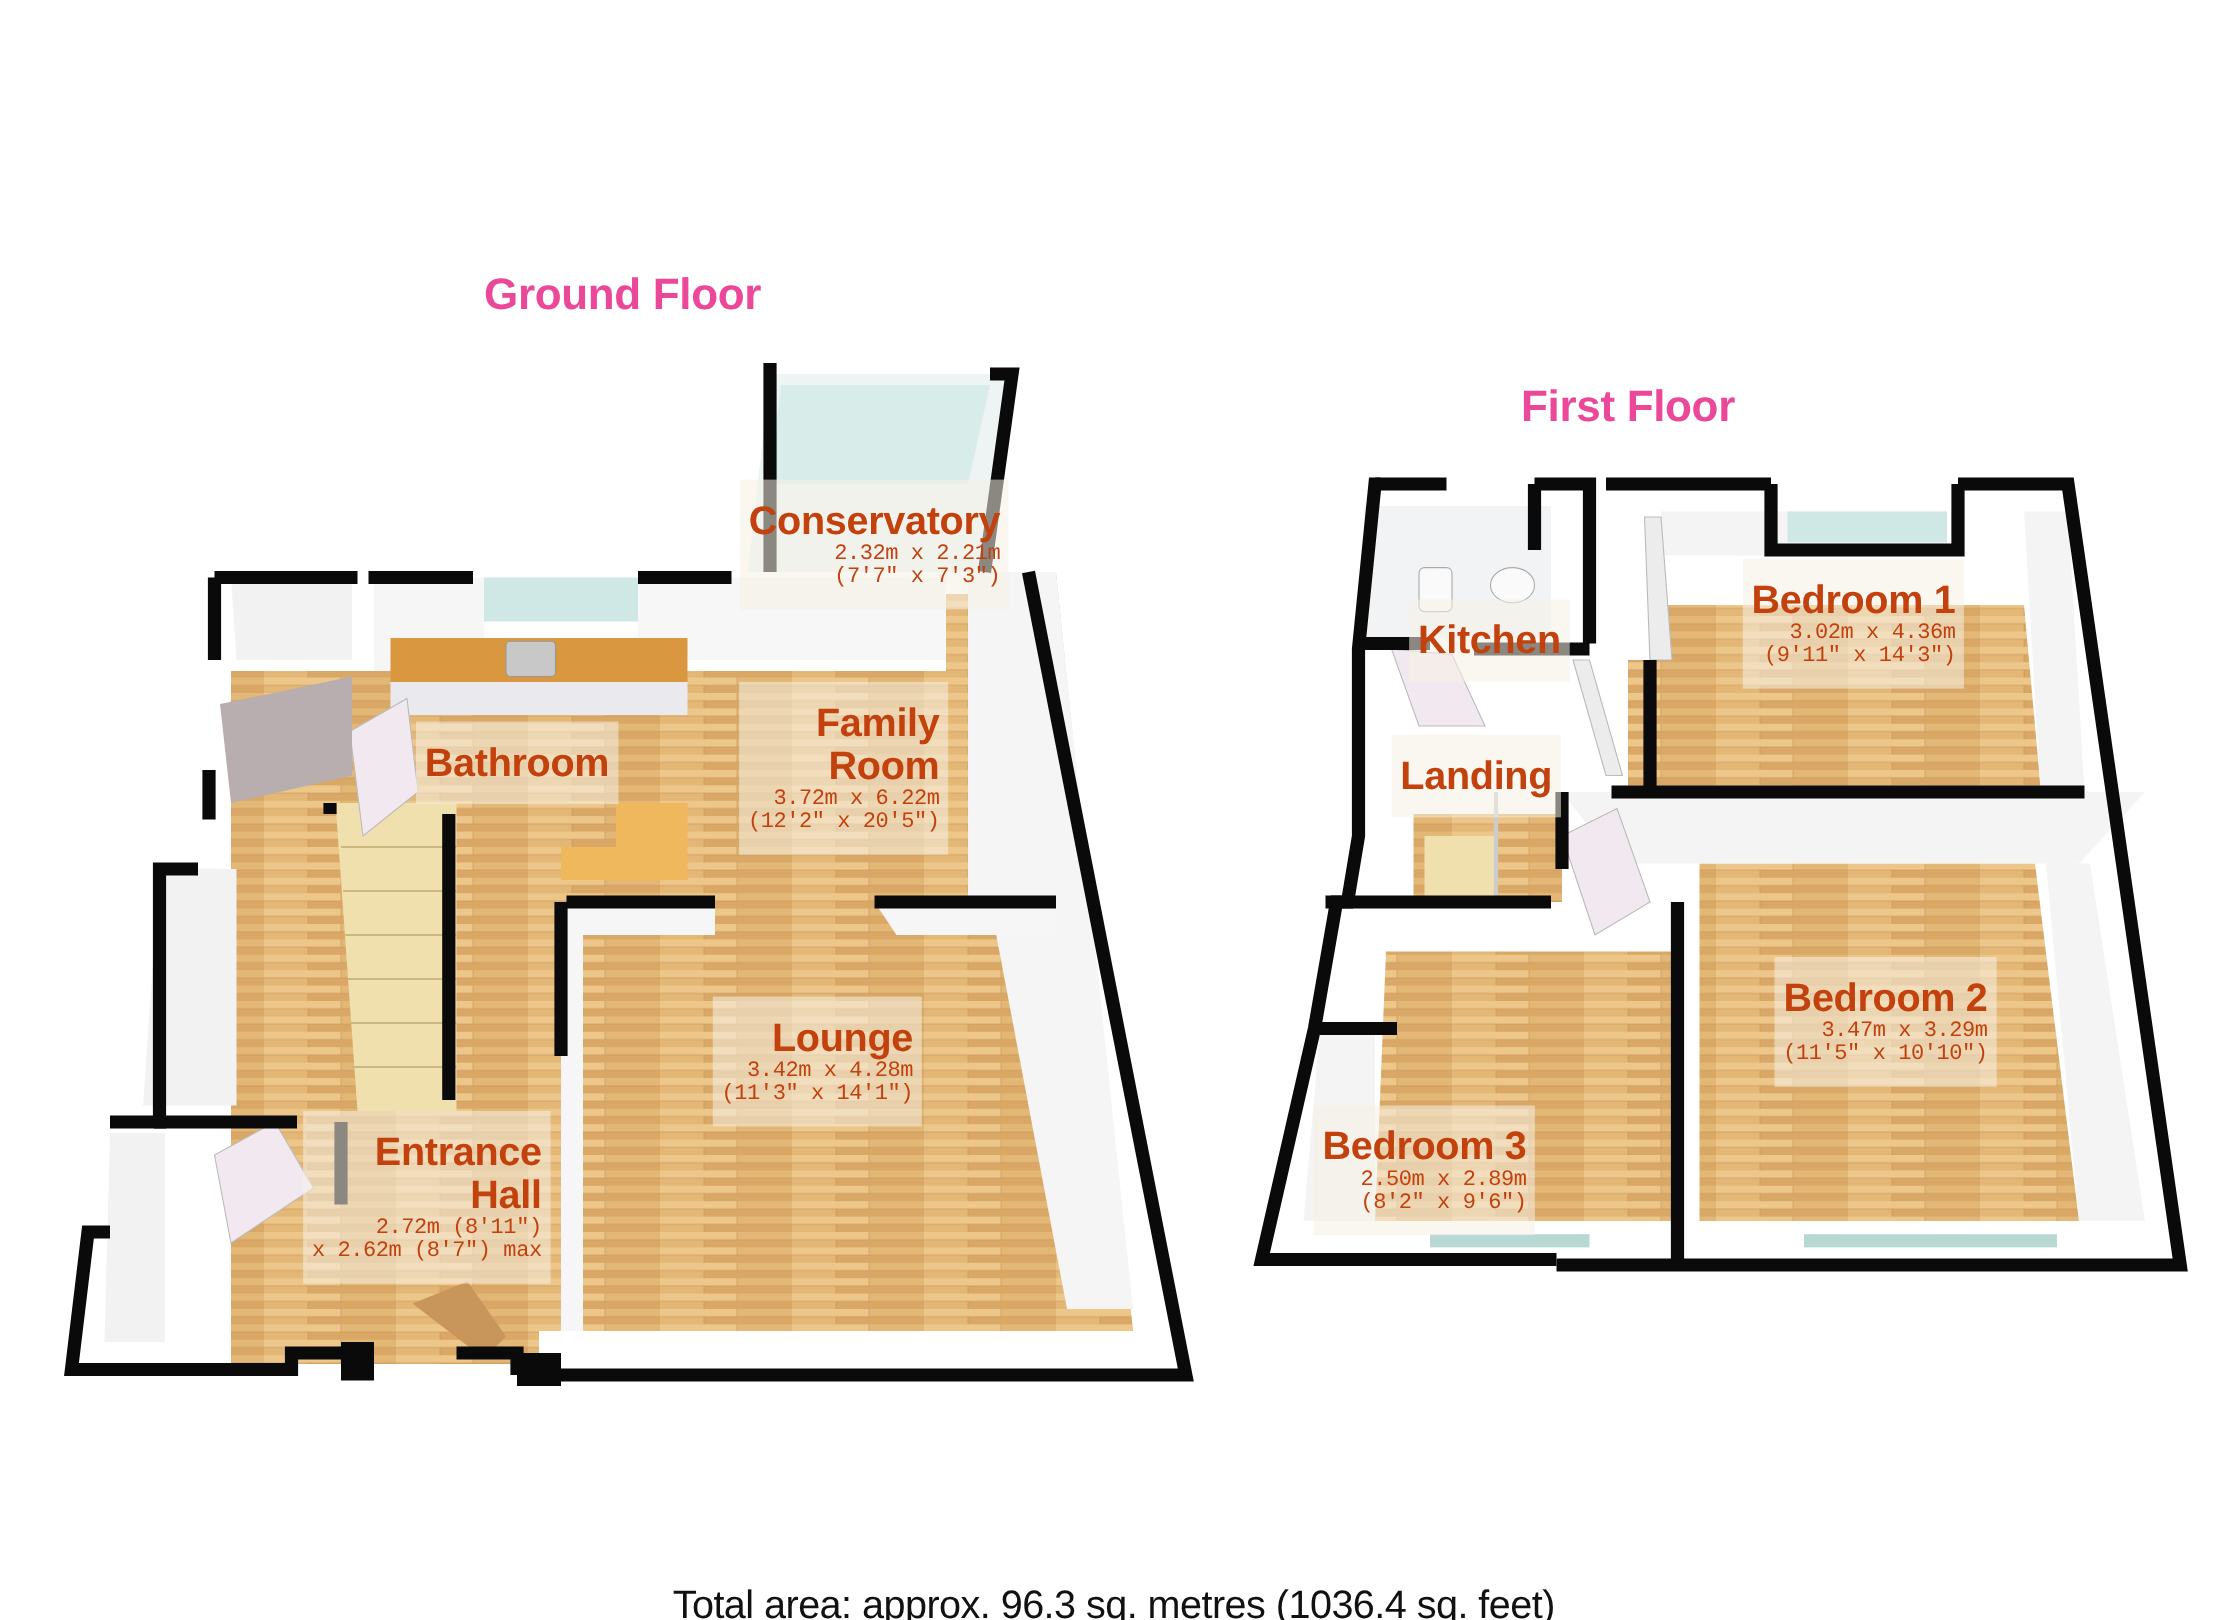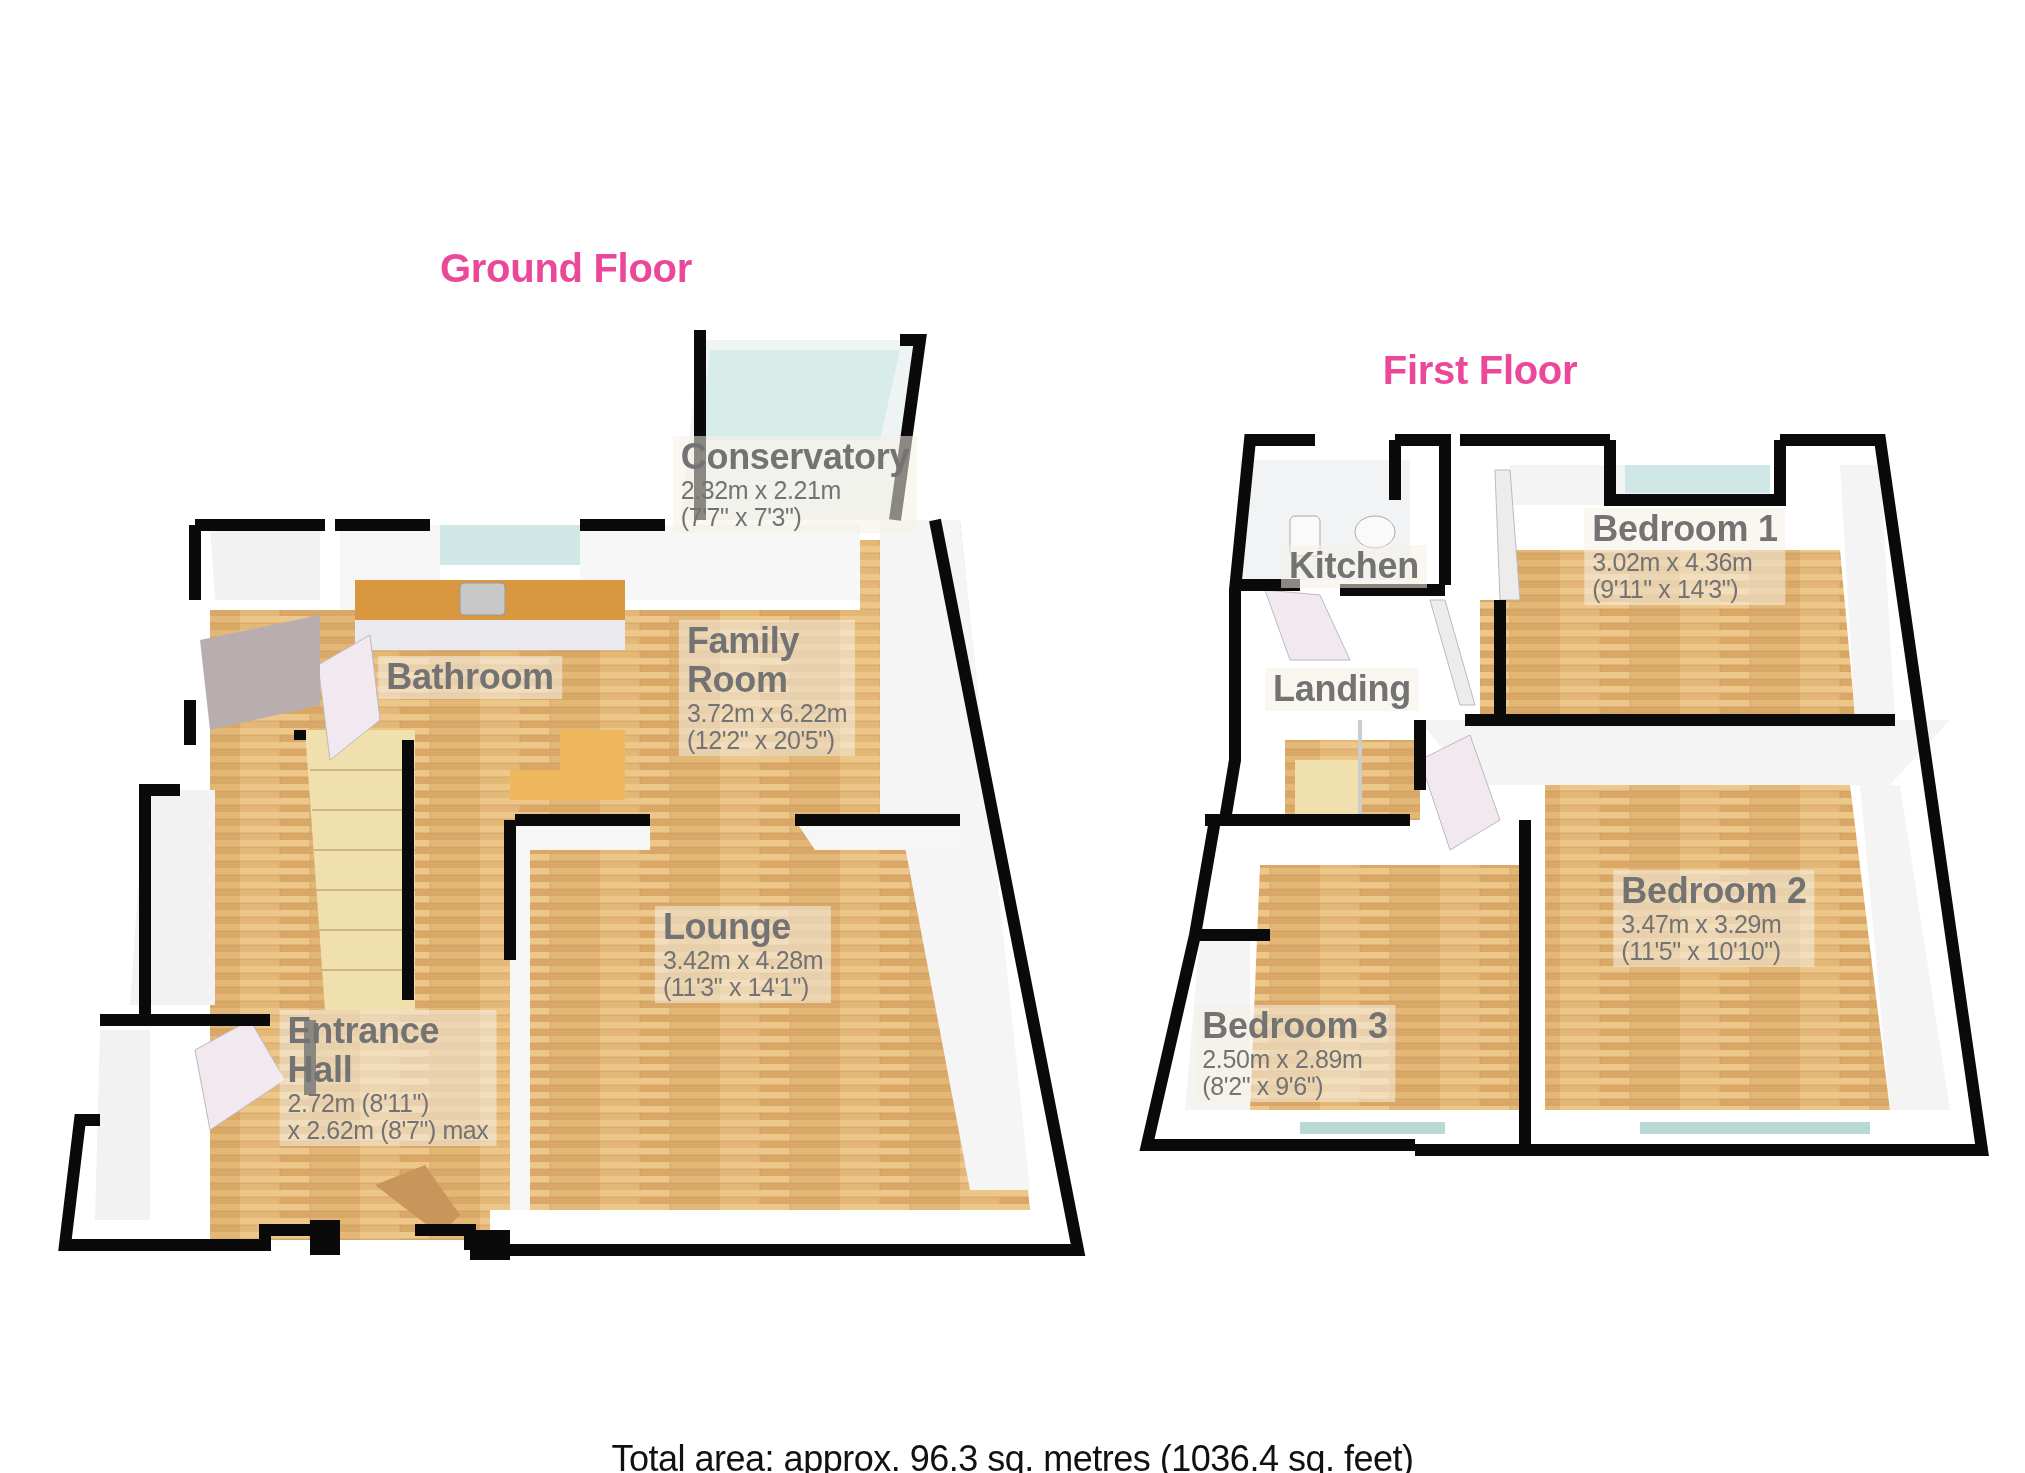--- a/index.html
+++ b/index.html
@@ -1,22 +1,22 @@
 <!DOCTYPE html>
 <html><head>
 <meta charset="utf-8">
 <style>
   html, body { margin:0; padding:0; background:#ffffff; }
   body { width:2025px; height:1473px; position:relative; overflow:hidden; font-family:"Liberation Sans", sans-serif; }
   .title { position:absolute; font-weight:bold; font-size:40px; color:#ec4899; white-space:nowrap; transform:translateX(-50%); letter-spacing:-0.3px; }
   .footer { position:absolute; left:50%; transform:translateX(-50%); top:1438px; font-size:36px; color:#111; white-space:nowrap; letter-spacing:-0.5px; }
   svg.plan { position:absolute; left:0; top:0; }
-  .label { position:absolute; transform:translateX(-50%); text-align:left; background:rgba(245,240,230,0.55); padding:2px 8px; color:#737373; line-height:1.08; white-space:nowrap; }
+  .label { position:absolute; transform:translateX(-50%); text-align:right; background:rgba(245,240,230,0.55); padding:18px 8px; color:#c2410c; line-height:1.08; white-space:nowrap; }
   .label .name { font-weight:bold; font-size:36px; display:block; letter-spacing:-0.3px; }
-  .label .dim { font-size:25px; display:block; letter-spacing:-0.4px; }
+  .label .dim { font-size:20px; display:block; letter-spacing:-0.4px;font-family:Liberation Mono, monospace; }
 </style>
 </head>
 <body>
 
 <svg class="plan" width="2025" height="1473" viewBox="0 0 2025 1473">
   <defs>
     <pattern id="wood" width="120" height="14" patternUnits="userSpaceOnUse">
       <rect width="120" height="14" fill="#e3b877"></rect>
       <rect x="0" y="0" width="70" height="7" fill="#edc68a"></rect>
       <rect x="40" y="7" width="80" height="7" fill="#d9a866"></rect>

